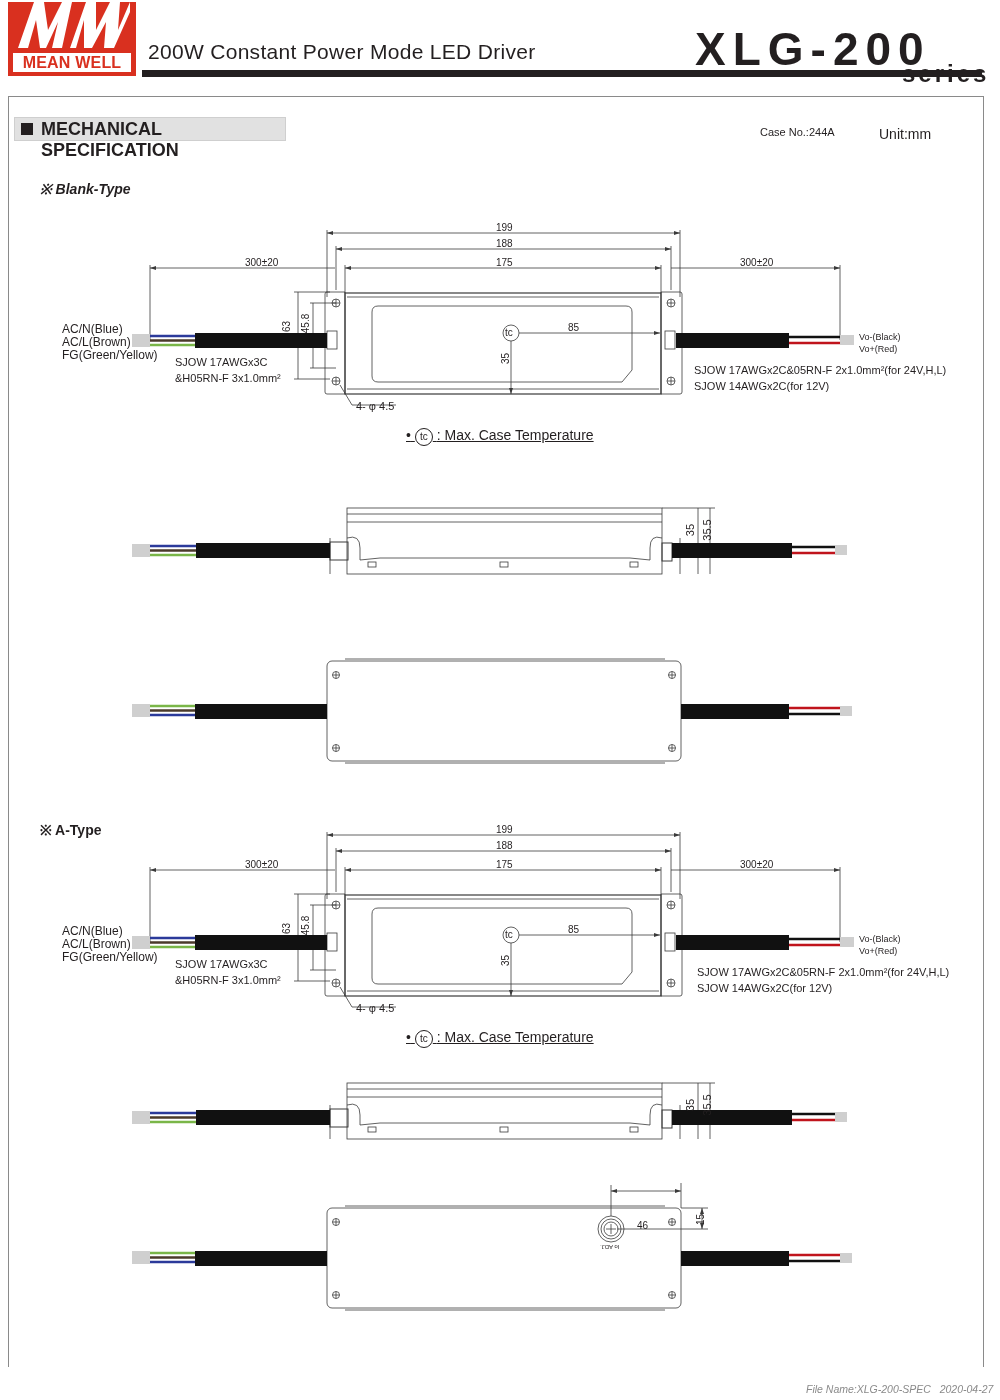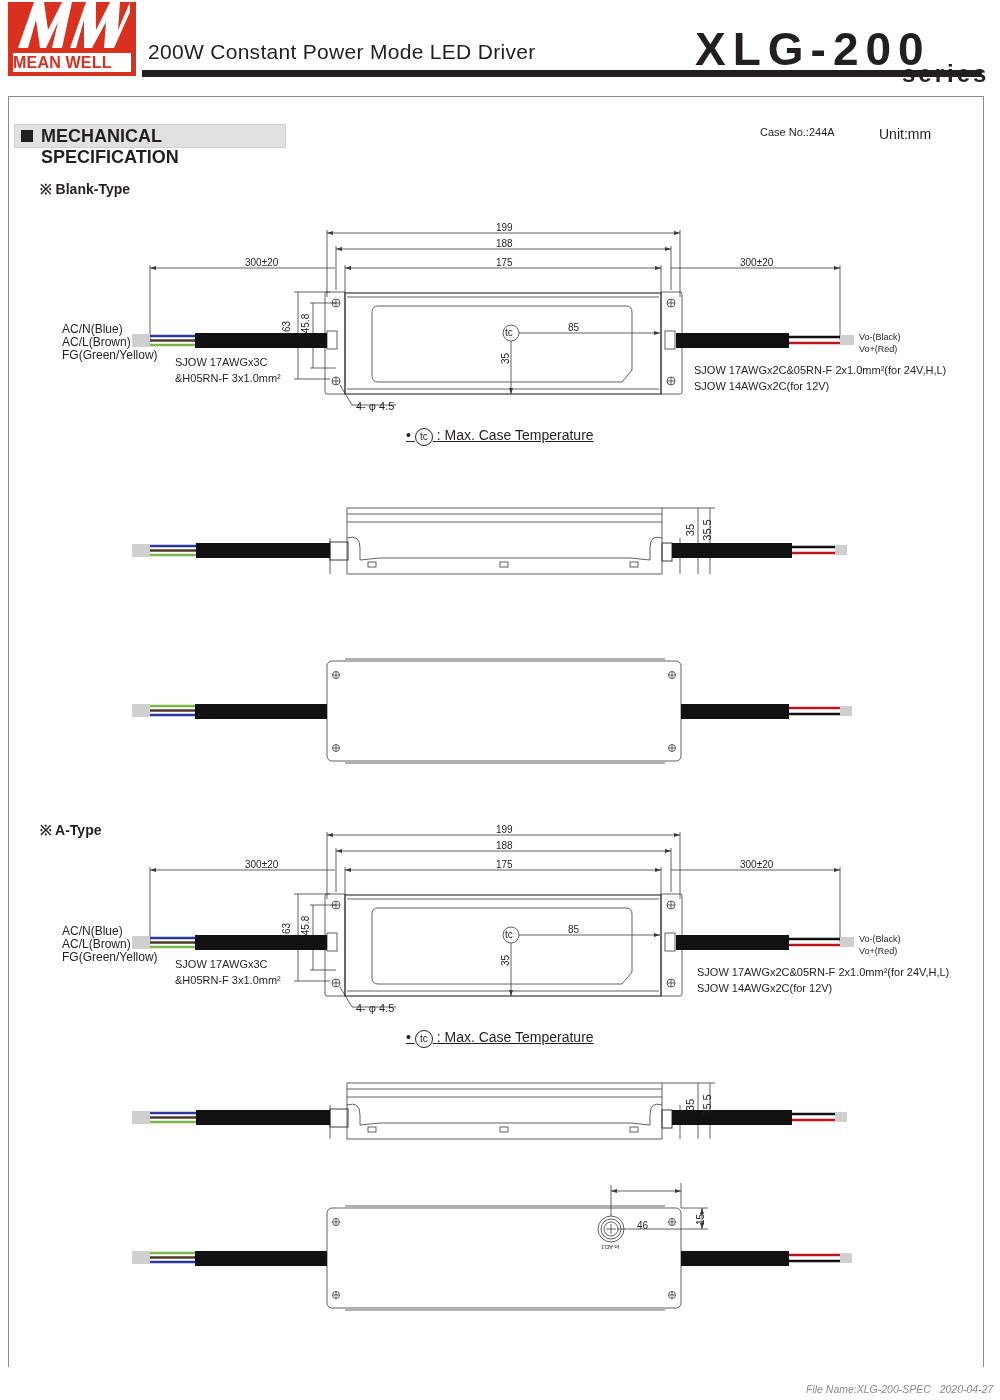--- a/index.html
+++ b/index.html
@@ -4,28 +4,28 @@
 <style>
   html, body { margin: 0; padding: 0; background: #ffffff; }
   body { width: 1000px; height: 1400px; position: relative; overflow: hidden;
          font-family: "Liberation Sans", sans-serif; color: #231f20; }
   .abs { position: absolute; }
   
   .logo { left: 8px; top: 2px; width: 128px; height: 74px; background: #d9301f; }
   .logo-mw { position: absolute; left: 6px; top: -2px; width: 116px; height: 50px; }
   .logo-box { position: absolute; left: 5px; top: 51px; width: 118px; height: 19px;
               background: #ffffff; color: #d9301f; font-weight: bold; font-size: 16px;
-              text-align: left; line-height: 20px; letter-spacing: 0.2px; }
+              text-align: center; line-height: 20px; letter-spacing: 0.2px; }
   .subtitle { left: 148px; top: 40px; font-size: 21px; color: #231f20; letter-spacing: 0.3px; }
   .series-title { left: 695px; top: 22px; font-size: 46px; font-weight: bold; letter-spacing: 7px; color: #231f20; }
   .series-word { left: 902px; top: 42px; font-size: 24px; font-weight: bold; letter-spacing: 3px; color: #231f20; margin-top: 18px; }
   .rule { left: 142px; top: 70px; width: 840px; height: 7px; background: #231f20; }
   .frame { left: 8px; top: 96px; width: 974px; height: 1270px; border: 1px solid #8a8a8a; border-bottom: none; }
   .sec-head { left: 14px; top: 117px; width: 270px; height: 22px; background: #e1e1e1;
-              border: 1px solid #cfcfcf; margin-top: 7px; }
+              border: 1px solid #cfcfcf; }
   .sec-head .sq { position: absolute; left: 6px; top: 5px; width: 12px; height: 12px; background: #231f20; }
   .sec-head .txt { position: absolute; left: 26px; top: 1px; font-size: 18px; font-weight: bold; color: #231f20; }
   .case { left: 760px; top: 126px; font-size: 11px; }
   .unit { left: 879px; top: 126px; font-size: 14px; }
   .type-label { font-size: 14px; font-weight: bold; }
   .note { font-size: 14px; text-decoration: underline; }
   .dim { font-size: 10px; }
   .wire-label { font-size: 12px; line-height: 13px; }
   .cable-label { font-size: 11px; line-height: 16px; }
   .footer { left: 800px; top: 1383px; font-size: 10.5px; font-style: italic; color: #8a8a8a; margin-left: 6px; }
@@ -47,21 +47,21 @@
 
 <div class="abs frame"></div>
 
 <div class="abs sec-head">
   <div class="sq"></div>
   <div class="txt">MECHANICAL SPECIFICATION</div>
 </div>
 <div class="abs case">Case No.:244A</div>
 <div class="abs unit">Unit:mm</div>
 
-<div class="abs type-label" style="left:40px; top:179px;">※ Blank-Type</div>
+<div class="abs type-label" style="left:40px; top:179px;font-style:italic;">※ Blank-Type</div>
 
 <svg class="abs" style="left:0; top:215px;" width="1000" height="200">
   <g stroke="#3a3a3a" stroke-width="0.8" fill="none">
 
     <line x1="327" y1="18" x2="680" y2="18"></line>
     <line x1="327" y1="15" x2="327" y2="82"></line>
     <line x1="680" y1="15" x2="680" y2="82"></line>
     <line x1="336" y1="34" x2="671" y2="34"></line>
     <line x1="336" y1="31" x2="336" y2="75"></line>
     <line x1="671" y1="31" x2="671" y2="75"></line>

